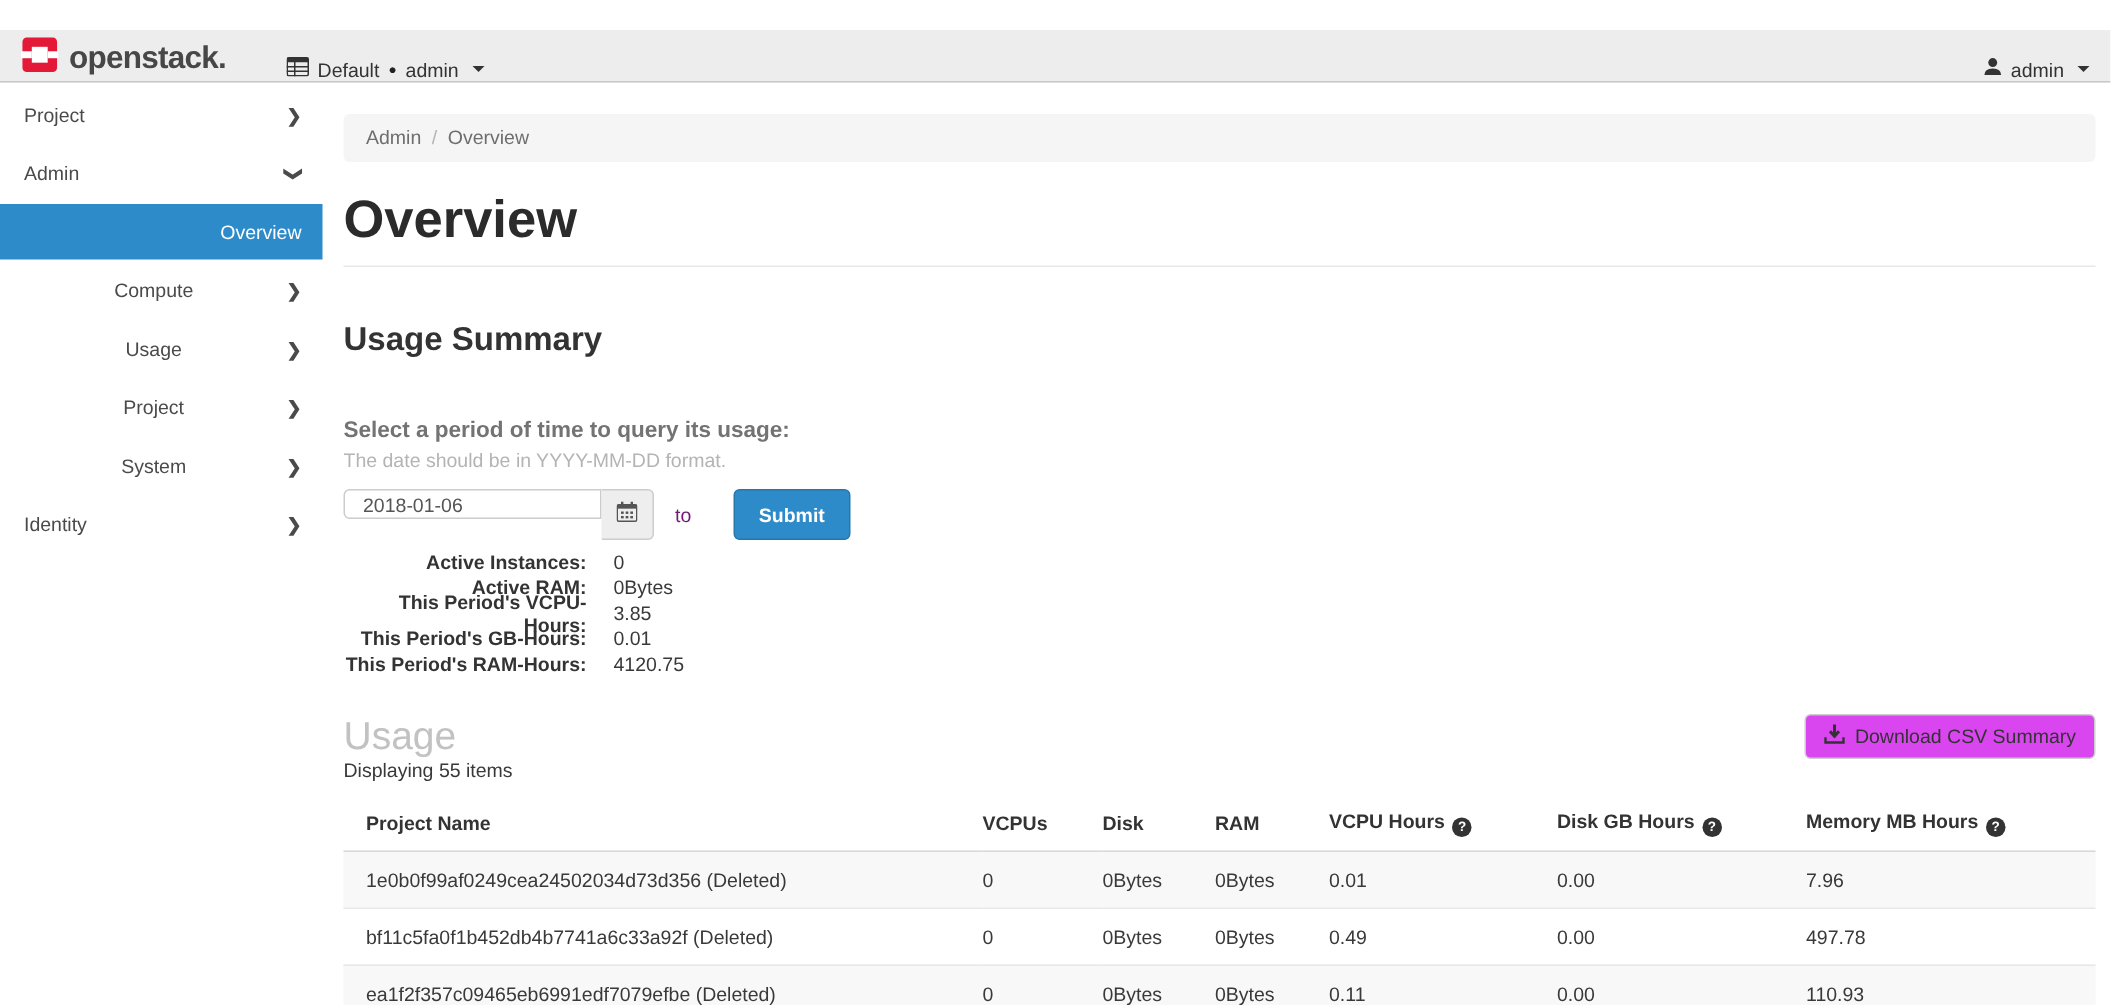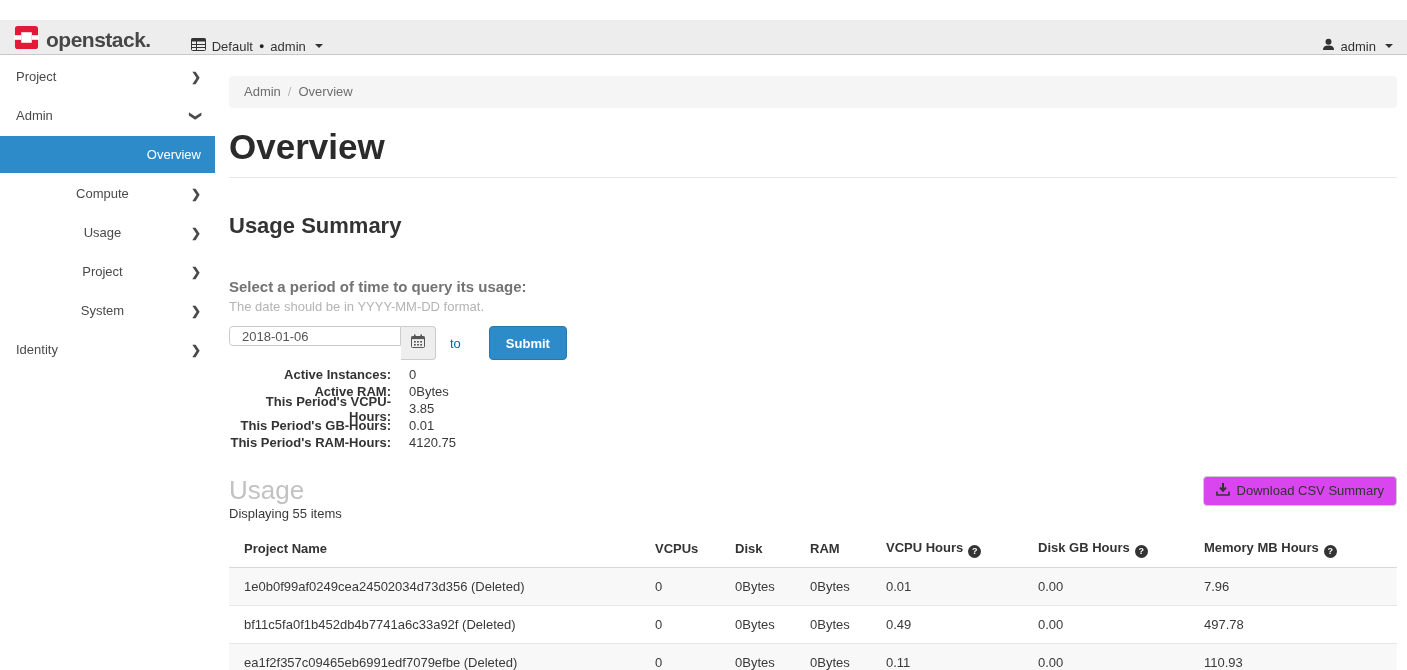--- a/index.html
+++ b/index.html
@@ -49,21 +49,21 @@
   .hint { margin-top:4px; font-size:13px; line-height:15px; color:#b4b4b4; }
 
   
   .form-row { margin-top:12px; display:flex; align-items:center; }
   .input-group { display:flex; height:34px; }
   .input-group input { width:172px; height:20px; border:1px solid #ccc;
     border-radius:4px 0 0 4px; padding:0 12px; font-size:13px; color:#555;
     font-family:"Liberation Sans", sans-serif; outline:none; background:#fff; }
   .addon { width:35px; height:34px; background:#eee; border:1px solid #ccc; border-left:none;
     border-radius:0 4px 4px 0; display:flex; align-items:center; justify-content:center; cursor:pointer; }
-  .to-label { margin:0 14px; font-size:13px; color:#0369a1; }
+  .to-label { margin:0 14px; font-size:13px; color:#701a75; }
   .btn-primary { margin-left:14px; height:34px; padding:0 16px; background:#2e8bc9;
     border:1px solid #2678ab; border-radius:4px; color:#fff; font-size:13px; font-weight:bold;
     font-family:"Liberation Sans", sans-serif; cursor:pointer; }
 
   
   .stats { margin-top:6px; }
   .stat-row { display:flex; height:17px; align-items:center; font-size:13px; }
   .stat-label { width:162px; text-align:right; font-weight:bold; color:#333; }
   .stat-value { margin-left:18px; color:#393939; }
 

